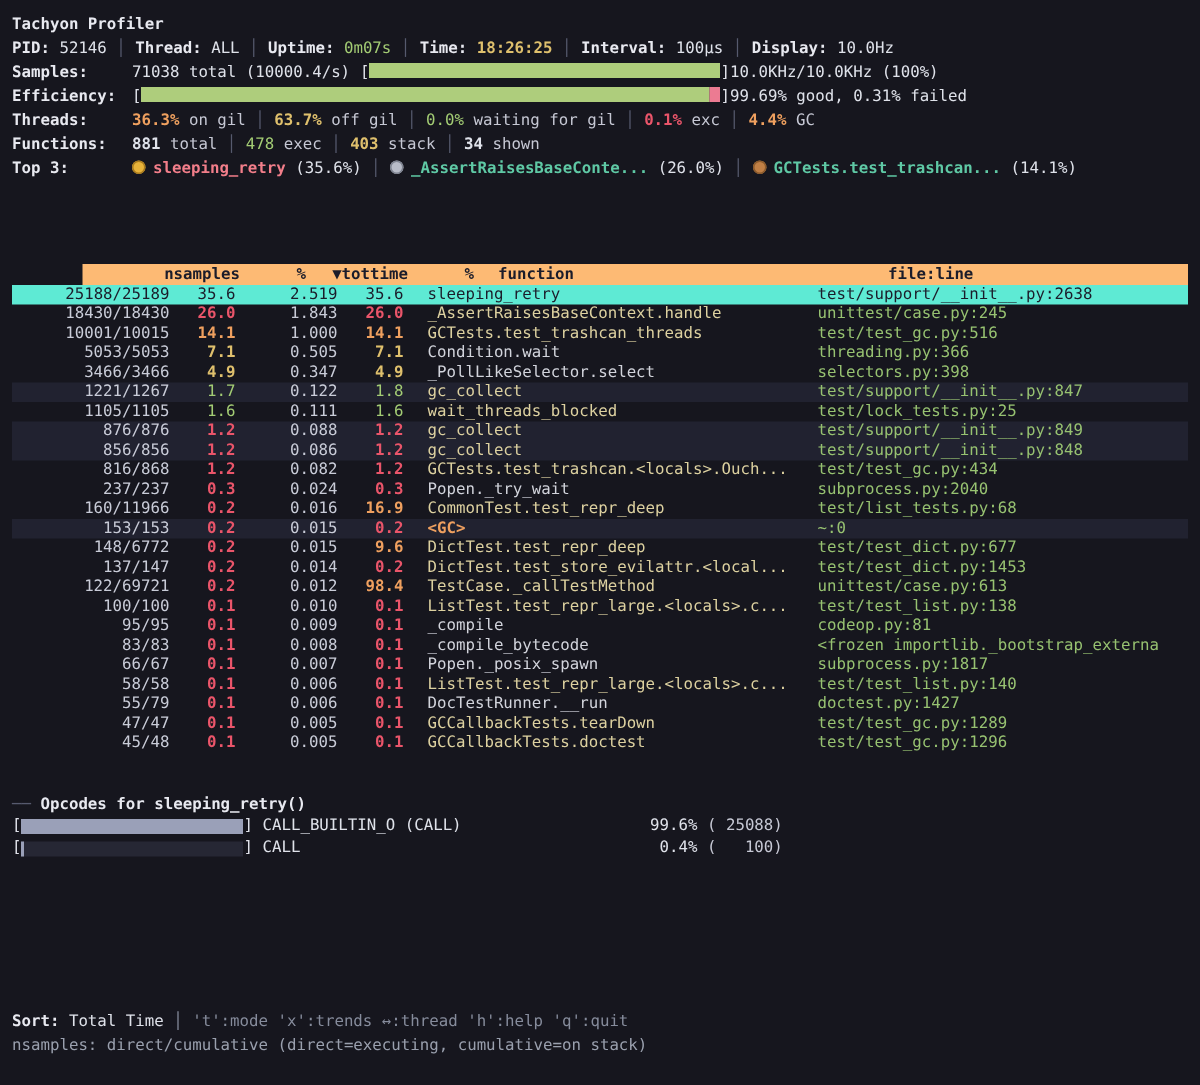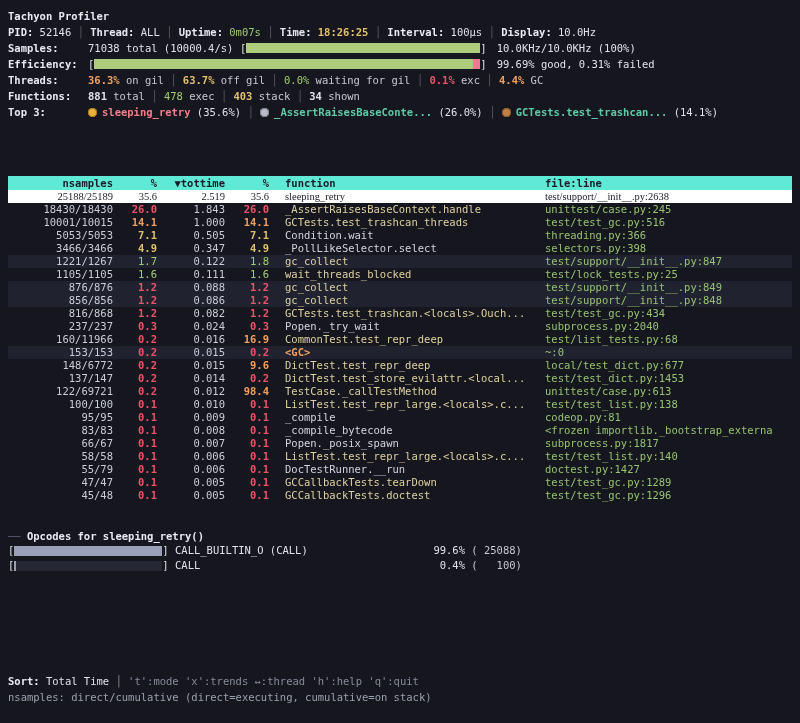--- a/index.html
+++ b/index.html
@@ -29,38 +29,39 @@
   .c-dimtext { color:#868c9c; }
 
   
   .samples-left { display:inline-block; width:152px; }
   .bracket { color:#e0e2ea; }
   .bar { display:inline-flex; height:10px; background:#262734; vertical-align:middle; position:relative; top:-1px; }
   .bar.samples { width:234px; }
   .bar.efficiency { width:386px; }
   .fill-green { background:#aecd7c; height:100%; display:block; }
   .fill-fail { background:#ec7b92; height:100%; display:block; }
-  .bar-right { margin-left:10px; }
+  .bar-right { }
 
   
   .medal { display:inline-block; width:9px; height:9px; border-radius:5px; margin-right:5px; position:relative; top:1px; }
   .medal.gold { background:#e8b33a; box-shadow:0 0 0 1px #a87a1e inset; }
   .medal.silver { background:#b8bcc8; box-shadow:0 0 0 1px #7d828f inset; }
   .medal.bronze { background:#c07f45; box-shadow:0 0 0 1px #8a5a2c inset; }
 
   
   .table { margin-top:56px; }
   .thead {
     display:flex; height:14px; line-height:14px; white-space:pre;
-    background:#5eead4;
+    background:#fdba74;
+    margin-left:47px;
   }
   .thead span { color:#1b1c2a; font-weight:bold; }
   .trow { display:flex; height:13px; line-height:13px; white-space:pre; }
   .trow.gcbg { background:#212230; }
-  .trow.sel { background:#ffffff;font-family:Liberation Serif, serif; }
+  .trow.sel { background:#5eead4; }
   .trow.sel span { color:#1b1c2a !important; font-weight:normal; }
   .col-ns { width:105px; text-align:right; color:#c9ccd8; }
   .col-p  { width:44px; text-align:right; }
   .col-t  { width:68px; text-align:right; color:#c9ccd8; }
   .col-f  { width:268px; padding-left:16px; text-align:left; overflow:hidden; }
   .col-file { flex:1; padding-left:8px; text-align:left; overflow:hidden; }
 
   
   .opcodes { margin-top:4px; }
   .op-title { line-height:14px; white-space:pre;margin-top:27px; }
@@ -104,21 +105,21 @@
         <div class="trow"><span class="col-ns">5053/5053</span><span class="col-p c-yellow">7.1</span><span class="col-t">0.505</span><span class="col-p c-yellow">7.1</span><span class="col-f c-fwhite">Condition.wait</span><span class="col-file c-file">threading.py:366</span></div>
         <div class="trow"><span class="col-ns">3466/3466</span><span class="col-p c-yellow">4.9</span><span class="col-t">0.347</span><span class="col-p c-yellow">4.9</span><span class="col-f c-fwhite">_PollLikeSelector.select</span><span class="col-file c-file">selectors.py:398</span></div>
         <div class="trow gcbg"><span class="col-ns">1221/1267</span><span class="col-p c-green">1.7</span><span class="col-t">0.122</span><span class="col-p c-green">1.8</span><span class="col-f c-fyellow">gc_collect</span><span class="col-file c-file">test/support/__init__.py:847</span></div>
         <div class="trow"><span class="col-ns">1105/1105</span><span class="col-p c-green">1.6</span><span class="col-t">0.111</span><span class="col-p c-green">1.6</span><span class="col-f c-fyellow">wait_threads_blocked</span><span class="col-file c-file">test/lock_tests.py:25</span></div>
         <div class="trow gcbg"><span class="col-ns">876/876</span><span class="col-p c-red">1.2</span><span class="col-t">0.088</span><span class="col-p c-red">1.2</span><span class="col-f c-fyellow">gc_collect</span><span class="col-file c-file">test/support/__init__.py:849</span></div>
         <div class="trow gcbg"><span class="col-ns">856/856</span><span class="col-p c-red">1.2</span><span class="col-t">0.086</span><span class="col-p c-red">1.2</span><span class="col-f c-fyellow">gc_collect</span><span class="col-file c-file">test/support/__init__.py:848</span></div>
         <div class="trow"><span class="col-ns">816/868</span><span class="col-p c-red">1.2</span><span class="col-t">0.082</span><span class="col-p c-red">1.2</span><span class="col-f c-fyellow">GCTests.test_trashcan.&lt;locals&gt;.Ouch...</span><span class="col-file c-file">test/test_gc.py:434</span></div>
         <div class="trow"><span class="col-ns">237/237</span><span class="col-p c-red">0.3</span><span class="col-t">0.024</span><span class="col-p c-red">0.3</span><span class="col-f c-fwhite">Popen._try_wait</span><span class="col-file c-file">subprocess.py:2040</span></div>
         <div class="trow"><span class="col-ns">160/11966</span><span class="col-p c-red">0.2</span><span class="col-t">0.016</span><span class="col-p c-orange">16.9</span><span class="col-f c-fyellow">CommonTest.test_repr_deep</span><span class="col-file c-file">test/list_tests.py:68</span></div>
         <div class="trow gcbg"><span class="col-ns">153/153</span><span class="col-p c-red">0.2</span><span class="col-t">0.015</span><span class="col-p c-red">0.2</span><span class="col-f c-orange">&lt;GC&gt;</span><span class="col-file c-file">~:0</span></div>
-        <div class="trow"><span class="col-ns">148/6772</span><span class="col-p c-red">0.2</span><span class="col-t">0.015</span><span class="col-p c-orange">9.6</span><span class="col-f c-fyellow">DictTest.test_repr_deep</span><span class="col-file c-file">local/test_dict.py:677</span></div>
+        <div class="trow"><span class="col-ns">148/6772</span><span class="col-p c-red">0.2</span><span class="col-t">0.015</span><span class="col-p c-orange">9.6</span><span class="col-f c-fyellow">DictTest.test_repr_deep</span><span class="col-file c-file">test/test_dict.py:677</span></div>
         <div class="trow"><span class="col-ns">137/147</span><span class="col-p c-red">0.2</span><span class="col-t">0.014</span><span class="col-p c-red">0.2</span><span class="col-f c-fyellow">DictTest.test_store_evilattr.&lt;local...</span><span class="col-file c-file">test/test_dict.py:1453</span></div>
         <div class="trow"><span class="col-ns">122/69721</span><span class="col-p c-red">0.2</span><span class="col-t">0.012</span><span class="col-p c-orange">98.4</span><span class="col-f c-fyellow">TestCase._callTestMethod</span><span class="col-file c-file">unittest/case.py:613</span></div>
         <div class="trow"><span class="col-ns">100/100</span><span class="col-p c-red">0.1</span><span class="col-t">0.010</span><span class="col-p c-red">0.1</span><span class="col-f c-fyellow">ListTest.test_repr_large.&lt;locals&gt;.c...</span><span class="col-file c-file">test/test_list.py:138</span></div>
         <div class="trow"><span class="col-ns">95/95</span><span class="col-p c-red">0.1</span><span class="col-t">0.009</span><span class="col-p c-red">0.1</span><span class="col-f c-fwhite">_compile</span><span class="col-file c-file">codeop.py:81</span></div>
         <div class="trow"><span class="col-ns">83/83</span><span class="col-p c-red">0.1</span><span class="col-t">0.008</span><span class="col-p c-red">0.1</span><span class="col-f c-fwhite">_compile_bytecode</span><span class="col-file c-file">&lt;frozen importlib._bootstrap_externa</span></div>
         <div class="trow"><span class="col-ns">66/67</span><span class="col-p c-red">0.1</span><span class="col-t">0.007</span><span class="col-p c-red">0.1</span><span class="col-f c-fwhite">Popen._posix_spawn</span><span class="col-file c-file">subprocess.py:1817</span></div>
         <div class="trow"><span class="col-ns">58/58</span><span class="col-p c-red">0.1</span><span class="col-t">0.006</span><span class="col-p c-red">0.1</span><span class="col-f c-fyellow">ListTest.test_repr_large.&lt;locals&gt;.c...</span><span class="col-file c-file">test/test_list.py:140</span></div>
         <div class="trow"><span class="col-ns">55/79</span><span class="col-p c-red">0.1</span><span class="col-t">0.006</span><span class="col-p c-red">0.1</span><span class="col-f c-fwhite">DocTestRunner.__run</span><span class="col-file c-file">doctest.py:1427</span></div>
         <div class="trow"><span class="col-ns">47/47</span><span class="col-p c-red">0.1</span><span class="col-t">0.005</span><span class="col-p c-red">0.1</span><span class="col-f c-fyellow">GCCallbackTests.tearDown</span><span class="col-file c-file">test/test_gc.py:1289</span></div>
         <div class="trow"><span class="col-ns">45/48</span><span class="col-p c-red">0.1</span><span class="col-t">0.005</span><span class="col-p c-red">0.1</span><span class="col-f c-fyellow">GCCallbackTests.doctest</span><span class="col-file c-file">test/test_gc.py:1296</span></div>

